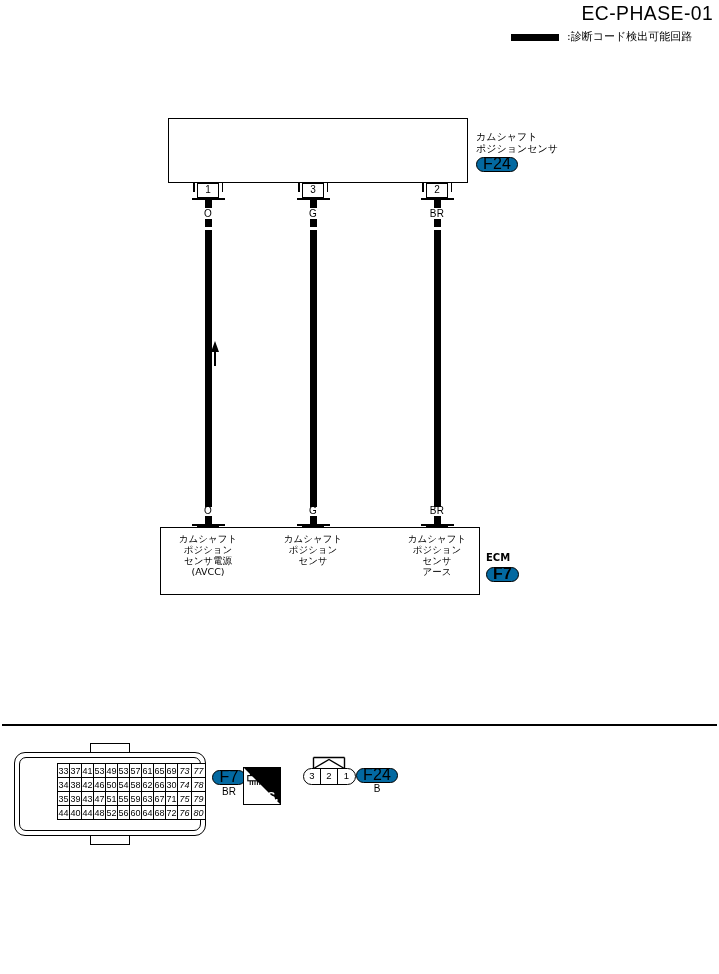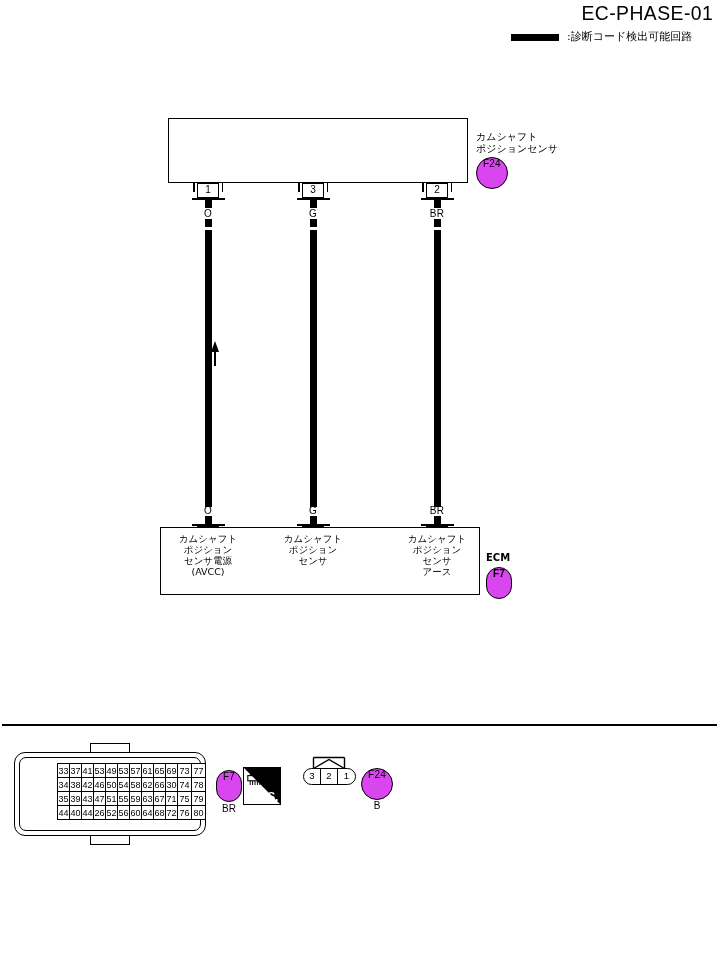--- a/index.html
+++ b/index.html
@@ -73,24 +73,24 @@
     line-height: 11.5px;
     white-space: nowrap;
     font-family: "DejaVu Sans", sans-serif;
   }
 
   
   .oval-tag {
     display: inline-block;
     border: 1.4px solid #000;
     border-radius: 999px;
-    padding: 0px 6px 18px 6px;
-    font-size: 10px;
+    padding: 0px 6px 1px 6px;
+    font-size: 16px;
     line-height: 12px;
-    background: #d946ef;
+    background: #0369a1;
     font-family: "Liberation Sans", sans-serif;
     letter-spacing: 0.2px;
   }
 
   
   .terminal {
     position: absolute;
     width: 40px;
     margin-left: -20px;
     display: flex;
@@ -238,21 +238,21 @@
     width: 14px;
     height: 13px;
     text-align: center;
     vertical-align: middle;
     font-size: 9px;
     line-height: 10px;
     font-family: "Liberation Sans", sans-serif;
     padding: 0;
     background: #fff;
   }
-  #pin-grid td.wide { width: 22px; }
+  #pin-grid td.wide { width: 22px; font-style: italic; }
 
   .conn-label {
     position: absolute;
     text-align: center;
     font-size: 10px;
     line-height: 13px;
     font-family: "Liberation Sans", sans-serif;
   }
 
   
@@ -483,21 +483,21 @@
             <td>63</td>
             <td>67</td>
             <td>71</td>
             <td class="wide">75</td>
             <td class="wide">79</td>
           </tr>
           <tr>
             <td>44</td>
             <td>40</td>
             <td>44</td>
-            <td>26</td>
+            <td>48</td>
             <td>52</td>
             <td>56</td>
             <td>60</td>
             <td>64</td>
             <td>68</td>
             <td>72</td>
             <td class="wide">76</td>
             <td class="wide">80</td>
           </tr>
         </tbody>

